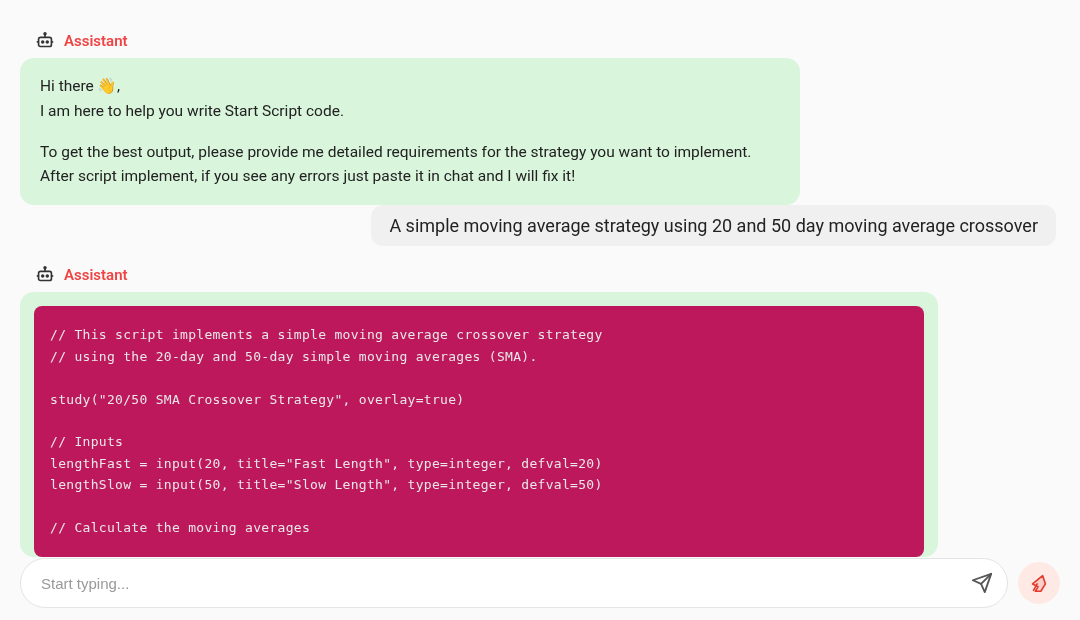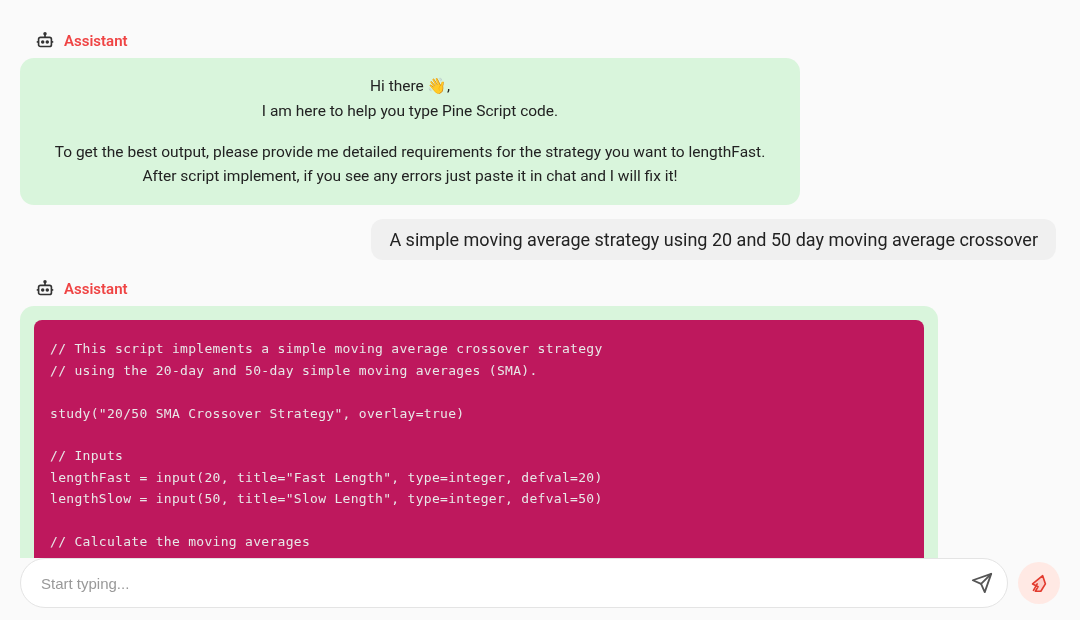--- a/index.html
+++ b/index.html
@@ -39,22 +39,20 @@
     .bubble {
       border-radius: 14px;
       padding: 16px 20px;
       font-size: 15.5px;
       line-height: 1.6;
       color: #222;
     }
     .assistant-bubble {
       background: #d9f5dc;
       max-width: 780px;
-      margin-bottom: 14px;
-      text-align: center;
     }
     .assistant-bubble-wide {
       background: #d9f5dc;
       max-width: 918px;
       margin-bottom: 14px;
       padding: 14px 14px 0 14px;
     }
     .user-row {
       display: flex;
       justify-content: flex-end;
@@ -145,23 +143,23 @@
         <circle cx="12" cy="4.2" r="1"></circle>
         <line x1="3" y1="13" x2="5" y2="13"></line>
         <line x1="19" y1="13" x2="21" y2="13"></line>
       </svg>
     </span>
     <span class="assistant-label">Assistant</span>
   </div>
 
   <div class="bubble assistant-bubble">
     <div>Hi there 👋,</div>
-    <div>I am here to help you type Pine Script code.</div>
+    <div>I am here to help you write Start Script code.</div>
     <div style="height:16px"></div>
-    <div>To get the best output, please provide me detailed requirements for the strategy you want to lengthFast.</div>
+    <div>To get the best output, please provide me detailed requirements for the strategy you want to implement.</div>
     <div>After script implement, if you see any errors just paste it in chat and I will fix it!</div>
   </div>
 
   <div class="user-row">
     <div class="user-bubble">A simple moving average strategy using 20 and 50 day moving average crossover</div>
   </div>
 
   <div class="msg-header">
     <span class="bot-icon">
       <svg viewBox="0 0 24 24" fill="none" stroke="#333" stroke-width="1.8">

